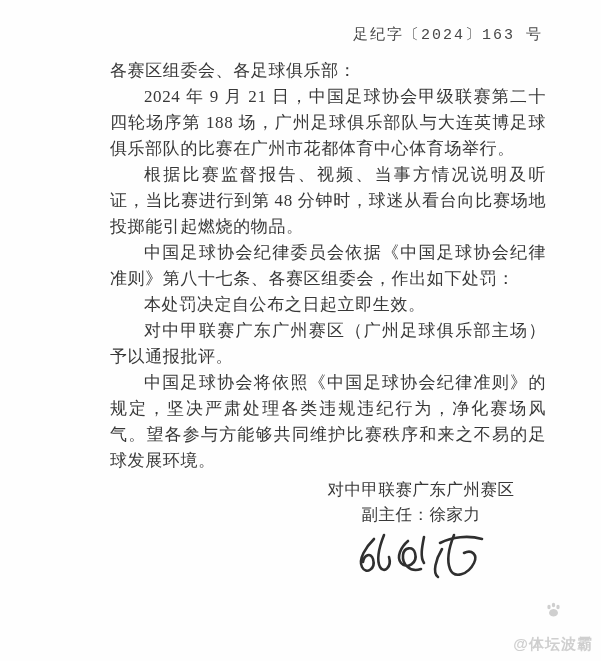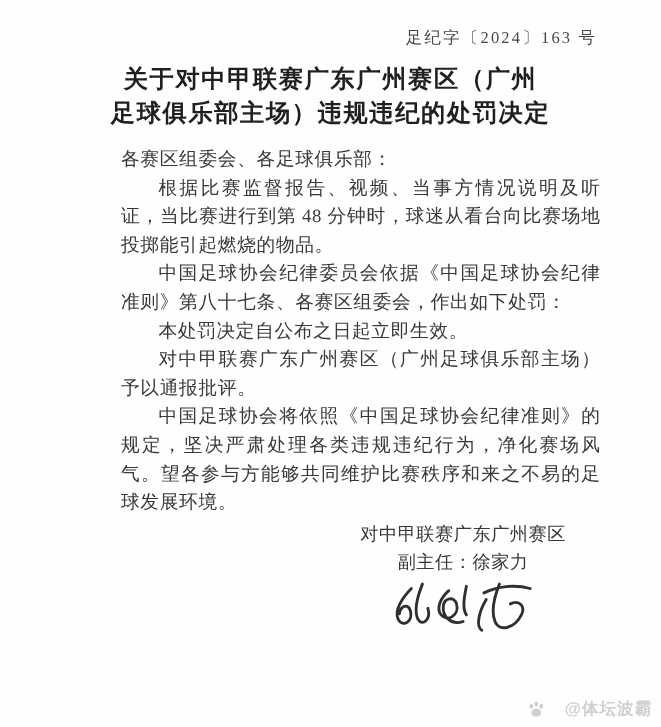--- a/index.html
+++ b/index.html
@@ -14,20 +14,21 @@
     width: 601px; height: 661px;
     background: #fefefe;
     overflow: hidden;
   }
   .doc-number {
     text-align: right;
     padding: 25px 58px 0 0;
     font-size: 15px;
     letter-spacing: 2px;
     color: #474747;
+    font-family: Liberation Mono, monospace;
   }
   .title {
     text-align: center;
     margin-top: 12px;
     font-weight: bold;
     font-size: 22px;
     line-height: 31px;
     letter-spacing: 1.5px;
     color: #1f1f1f;
   }
@@ -58,37 +59,35 @@
     display: flex;
     align-items: center;
     gap: 17px;
     color: #cfcfcf;
     font-family: "Liberation Sans", "DejaVu Sans", sans-serif;
     font-weight: bold;
     font-size: 15px;
     letter-spacing: 1px;
     text-shadow: 0 0 1px #ffffff;
     user-select: none;
+    flex-direction: column;
   }
   .watermark svg { display: block; }
 </style>
 </head>
 <body>
 
 <div class="page">
 
   <div class="doc-number">足纪字〔2024〕163 号</div>
 
-  <div class="title">
-    <div>关于对中甲联赛广东广州赛区（广州</div>
-    <div>足球俱乐部主场）违规违纪的处罚决定</div>
-  </div>
 
   <div class="body-text">
     <p>各赛区组委会、各足球俱乐部：</p>
+    <p class="indent">2024 年 9 月 21 日，中国足球协会甲级联赛第二十四轮场序第 188 场，广州足球俱乐部队与大连英博足球俱乐部队的比赛在广州市花都体育中心体育场举行。</p>
     <p class="indent">根据比赛监督报告、视频、当事方情况说明及听证，当比赛进行到第 48 分钟时，球迷从看台向比赛场地投掷能引起燃烧的物品。</p>
     <p class="indent">中国足球协会纪律委员会依据《中国足球协会纪律准则》第八十七条、各赛区组委会，作出如下处罚：</p>
     <p class="indent">本处罚决定自公布之日起立即生效。</p>
     <p class="indent">对中甲联赛广东广州赛区（广州足球俱乐部主场）予以通报批评。</p>
     <p class="indent">中国足球协会将依照《中国足球协会纪律准则》的规定，坚决严肃处理各类违规违纪行为，净化赛场风气。望各参与方能够共同维护比赛秩序和来之不易的足球发展环境。</p>
   </div>
 
   <div class="signature-block">
     <div>对中甲联赛广东广州赛区</div>
     <div>副主任：徐家力</div>

